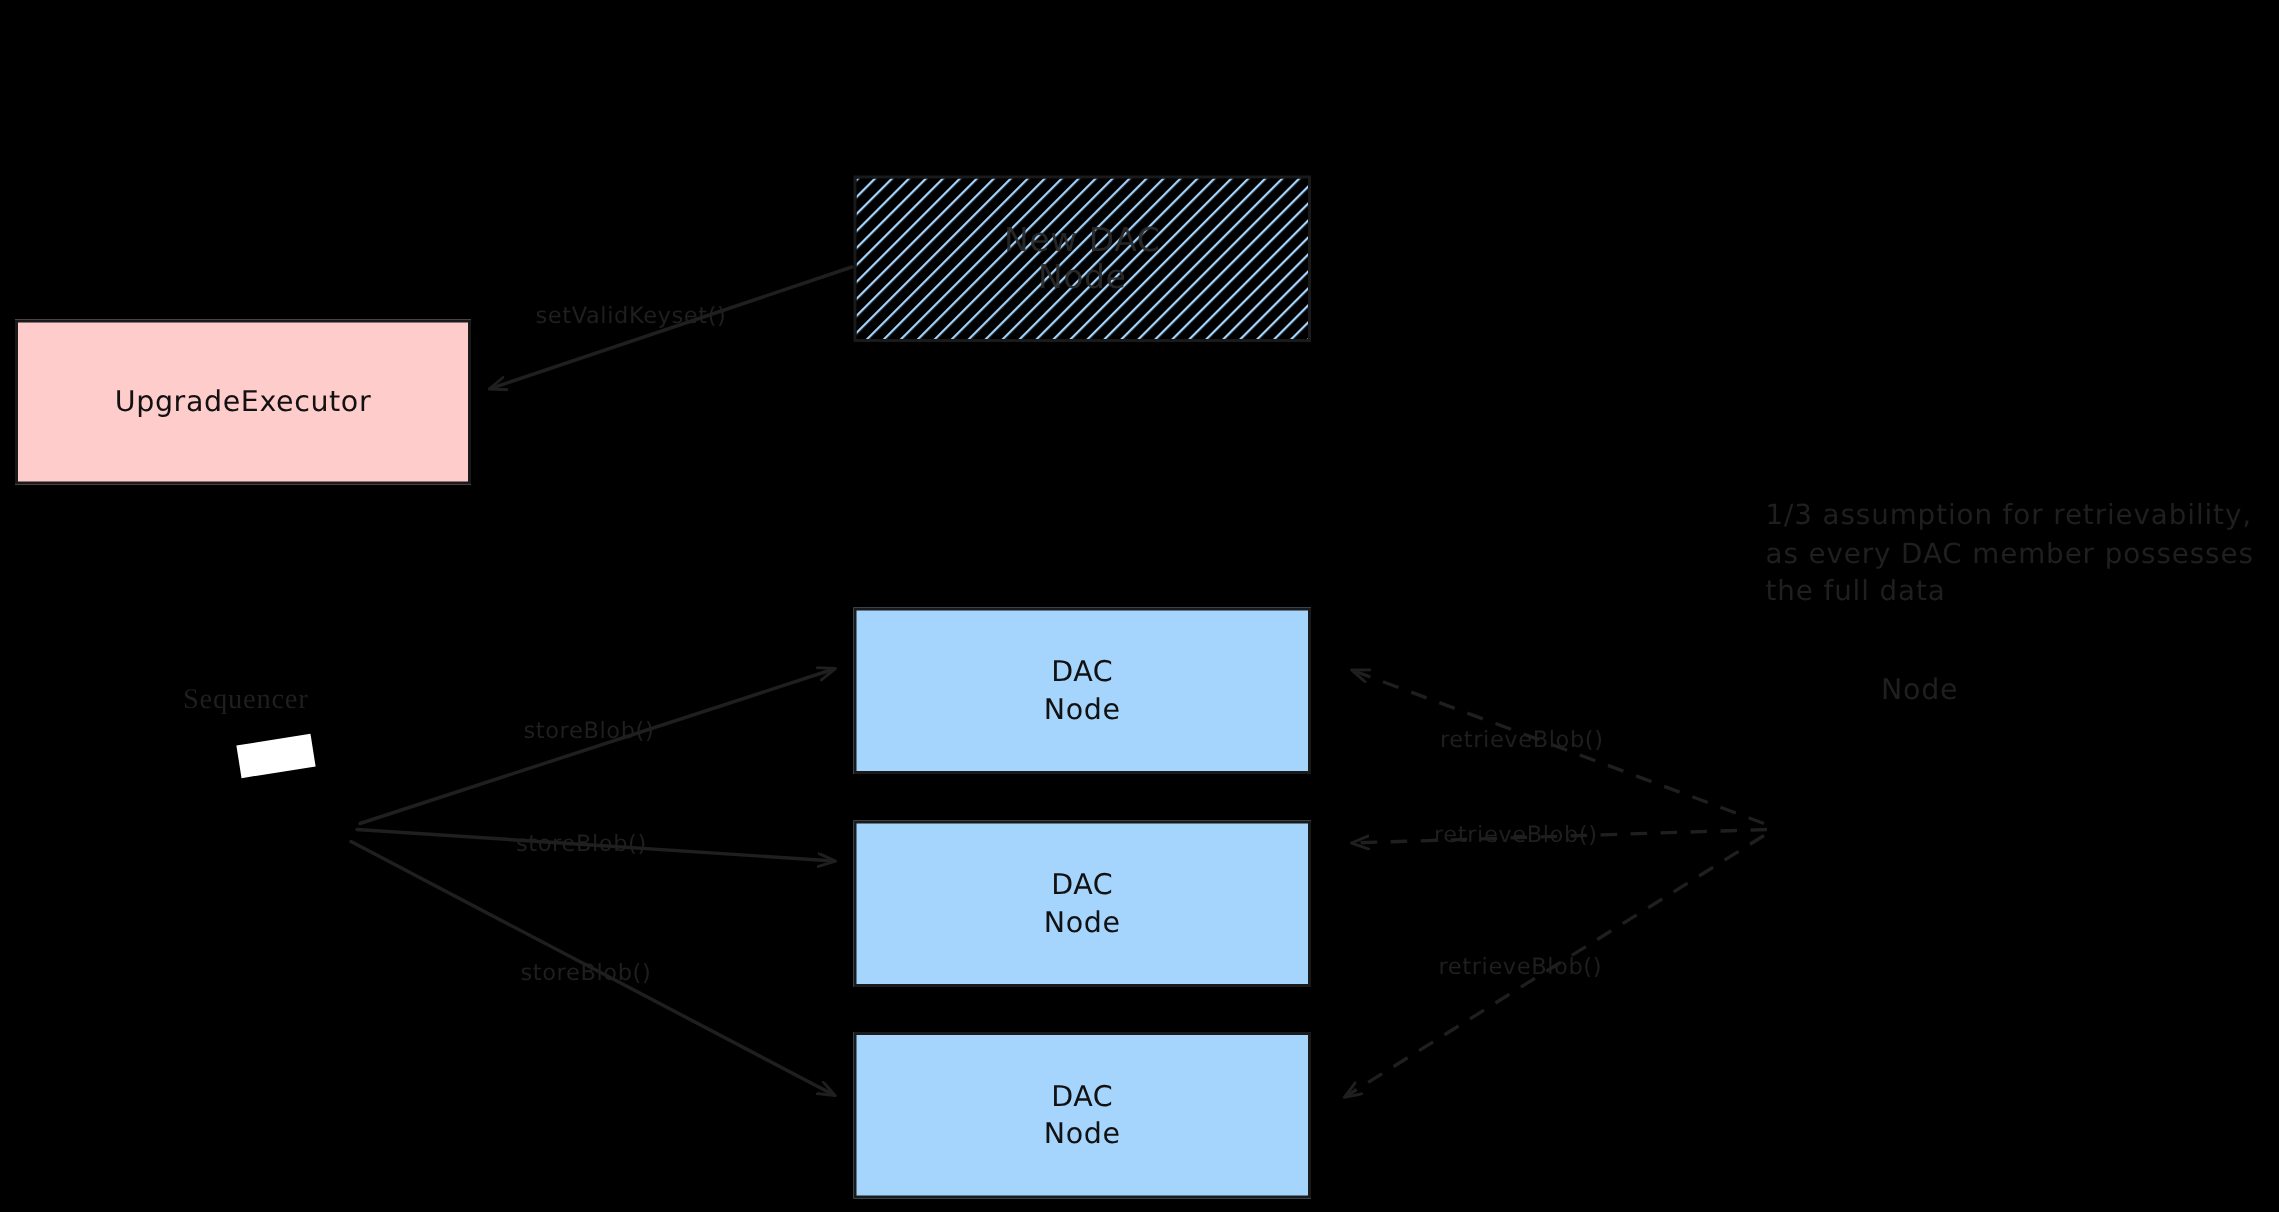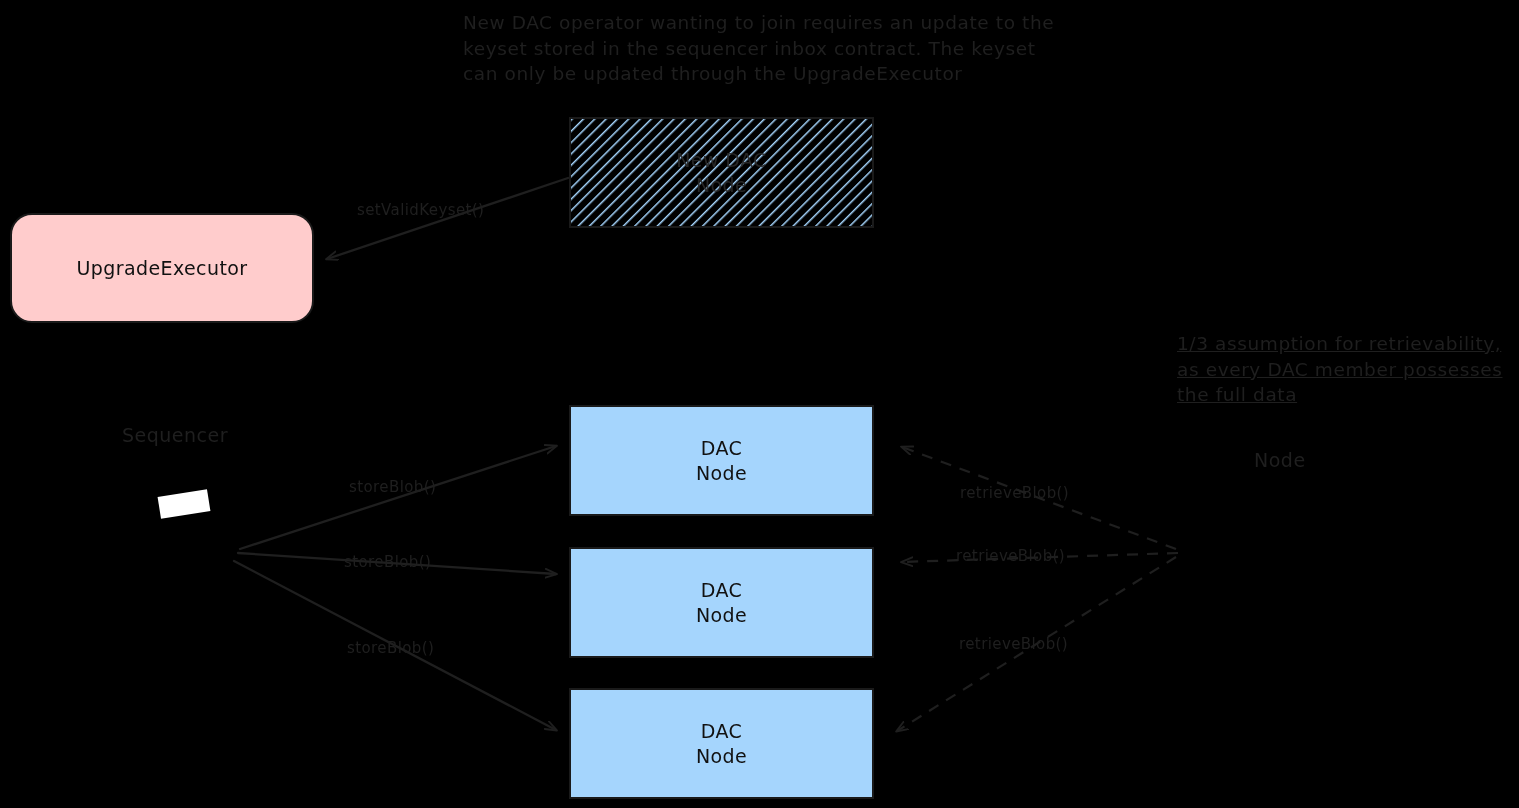--- a/index.html
+++ b/index.html
@@ -70,21 +70,21 @@
     position: absolute;
     box-sizing: border-box;
     border: 2px solid #1a1a1a;
     display: flex;
     align-items: center;
     justify-content: center;
   }
   .hatch-box .node-text {
     color: #2a2a2a;
     font-family: "DejaVu Sans", sans-serif;
-    font-size: 19px;
+    font-size: 22px;
     line-height: 25px;
     text-align: center;
     letter-spacing: 0.4px;
     white-space: pre-line;
     position: relative;
     z-index: 2;
     opacity: 0.92;
   }
   .sequencer-glyph {
     position: absolute;
@@ -133,38 +133,35 @@
 
     <g>
       <path d="M1178,553 L902,562" fill="none" stroke="#1f1f1f" stroke-width="2.2" stroke-dasharray="11 9" marker-end="url(#arrowDashed)" stroke-linecap="butt"></path>
     </g>
 
     <g>
       <path d="M1176,557 L897,731" fill="none" stroke="#1f1f1f" stroke-width="2.2" stroke-dasharray="11 9" marker-end="url(#arrowDashed)" stroke-linecap="butt"></path>
     </g>
   </svg>
 
-  <div class="note" style="left:463px; top:10px;">New DAC operator wanting to join requires an update to the
-keyset stored in the sequencer inbox contract. The keyset
-can only be updated through the UpgradeExecutor</div>
 
-  <div class="note" style="left:1177px; top:331px;text-decoration:underline;">1/3 assumption for retrievability,
+  <div class="note" style="left:1177px; top:331px;">1/3 assumption for retrievability,
 as every DAC member possesses
 the full data</div>
 
 
   <div class="hatch-box" style="left:569px; top:117px; width:305px; height:111px;">
     <svg class="layer" style="width:100%; height:100%; left:0; top:0; overflow:hidden;" preserveAspectRatio="none">
       <rect x="0" y="0" width="100%" height="100%" fill="url(#hatchPattern)"></rect>
     </svg>
     <div class="node-text">New DAC
 Node</div>
   </div>
 
-  <div class="node-box" style="left:10px; top:213px; width:304px; height:110px; background:#ffcccc;border-radius:22px;">
+  <div class="node-box" style="left:10px; top:213px; width:304px; height:110px; background:#ffcccc;">
     <div class="node-text">UpgradeExecutor</div>
   </div>
 
   <div class="node-box" style="left:569px; top:405px; width:305px; height:111px; background:#a5d5fd;">
     <div class="node-text">DAC
 Node</div>
   </div>
 
   <div class="node-box" style="left:569px; top:547px; width:305px; height:111px; background:#a5d5fd;">
     <div class="node-text">DAC
@@ -183,19 +180,19 @@
   <div class="edge-label" style="left:344px; top:553px;">storeBlob()</div>
 
   <div class="edge-label" style="left:347px; top:639px;">storeBlob()</div>
 
   <div class="edge-label" style="left:960px; top:484px;">retrieveBlob()</div>
 
   <div class="edge-label" style="left:956px; top:547px;">retrieveBlob()</div>
 
   <div class="edge-label" style="left:959px; top:635px;">retrieveBlob()</div>
 
-  <div class="actor-label" style="left:122px; top:424px;">Sequencer</div>
+  <div class="actor-label" style="left:122px; top:456px;font-family:Liberation Serif, serif;">Sequencer</div>
 
   <div class="sequencer-glyph" style="left:159px; top:493px; width:50px; height:22px;"></div>
 
   <div class="actor-label" style="left:1254px; top:449px;">Node</div>
 
 </div>
 
 </body></html>

